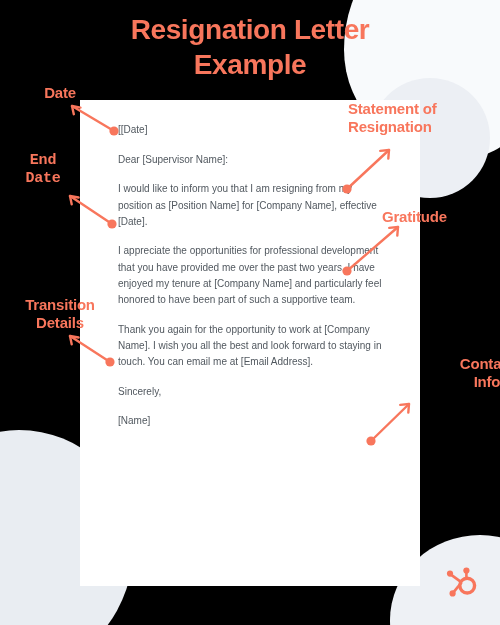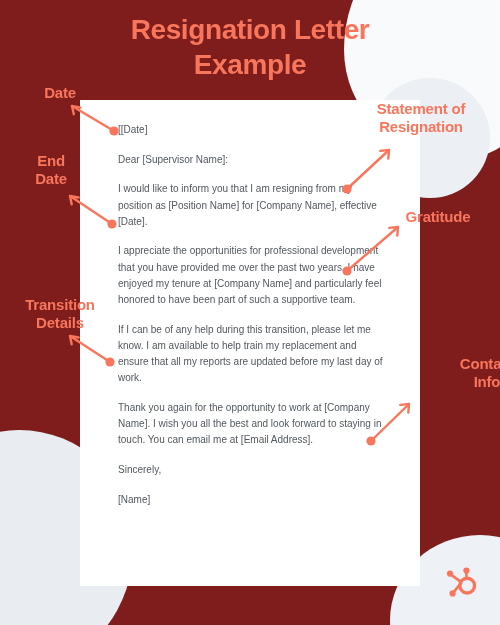--- a/index.html
+++ b/index.html
@@ -5,21 +5,21 @@
   * { margin:0; padding:0; box-sizing:border-box; }
   html, body {
     width:500px; height:625px;
     font-family:"Liberation Sans", sans-serif;
     background:#f3f6f9;
     overflow:hidden;
   }
   #root {
     position:relative;
     width:500px; height:625px;
-    background:#7f1d1d;
+    background:#000000;
   }
 
   
   .blob { position:absolute; pointer-events:none; }
   .blob-tr {
     right:-54px; top:-70px;
     width:210px; height:230px;
     background:#f8fafc;
     border-radius:48% 52% 46% 54% / 52% 46% 54% 48%;
   }
@@ -75,21 +75,21 @@
 
   
   .callout {
     position:absolute;
     color:#f8765c;
     font-size:15px;
     font-weight:bold;
     line-height:1.2;
     letter-spacing:-0.2px;
   }
-  .callout.right { text-align:center; }
+  .callout.right { text-align:left; }
   .callout.left  { text-align:center; }
 
   
   #arrows {
     position:absolute;
     left:0; top:0;
     width:500px; height:625px;
     pointer-events:none;
   }
 
@@ -111,30 +111,29 @@
   <div class="blob blob-br"></div>
 
   <div class="title">Resignation Letter Example</div>
 
   <div class="letter-card">
     <div class="letter-body">
       <p>[[Date]</p>
       <p>Dear [Supervisor Name]:</p>
       <p>I would like to inform you that I am resigning from my position as [Position Name] for [Company Name], effective [Date].</p>
       <p>I appreciate the opportunities for professional development that you have provided me over the past two years. I have enjoyed my tenure at [Company Name] and particularly feel honored to have been part of such a supportive team.</p>
-      <p>If I can be of any help during this transition, please let me know. I am available to help train my replacement and ensure that all my reports are updated before my last day of work.</p>
       <p>Thank you again for the opportunity to work at [Company Name]. I wish you all the best and look forward to staying in touch. You can email me at [Email Address].</p>
       <p>Sincerely,</p>
       <p>[Name]</p>
     </div>
   </div>
 
   <div class="callout left" style="left:18px;  top:84px;  width:84px;">Date</div>
 
-  <div class="callout left" style="left:14px;  top:152px; width:74px;">End<br>Date</div>
+  <div class="callout left" style="left:6px;  top:152px; width:74px;font-family:Liberation Mono, monospace;">End<br>Date</div>
 
   <div class="callout left" style="left:12px;  top:288px; width:96px;margin-top:8px;">Transition<br>Details</div>
 
   <div class="callout right" style="right:6px;  top:100px; width:146px;">Statement of<br>Resignation</div>
 
   <div class="callout right" style="right:6px;  top:208px; width:112px;">Gratitude</div>
 
   <div class="callout left" style="left:406px; top:355px; width:90px;margin-left:36px;">Contact<br>Info</div>
 
   <svg id="arrows" viewBox="0 0 500 625">

